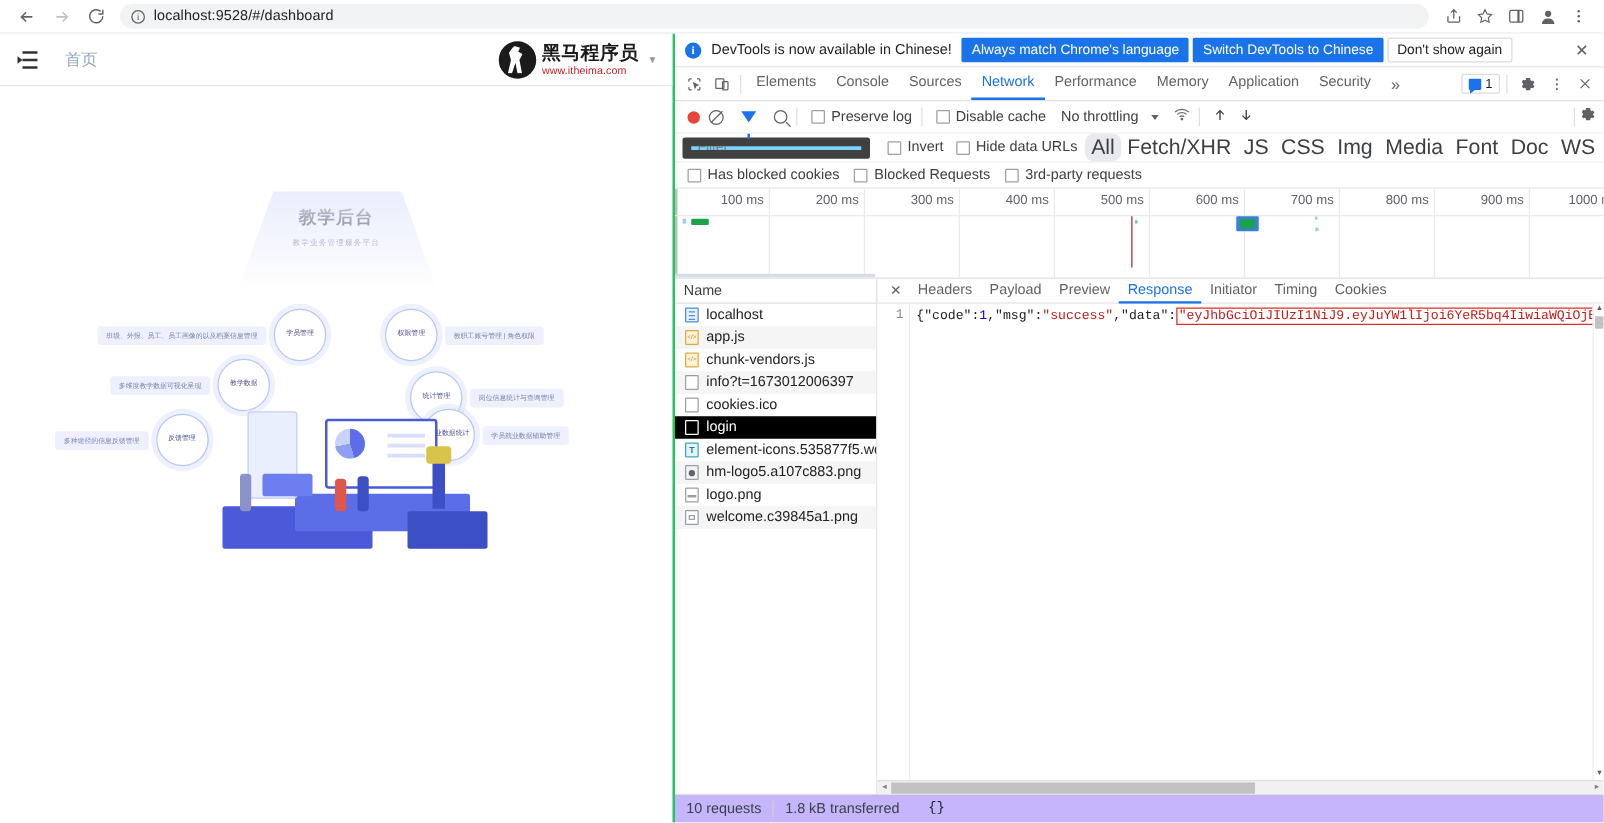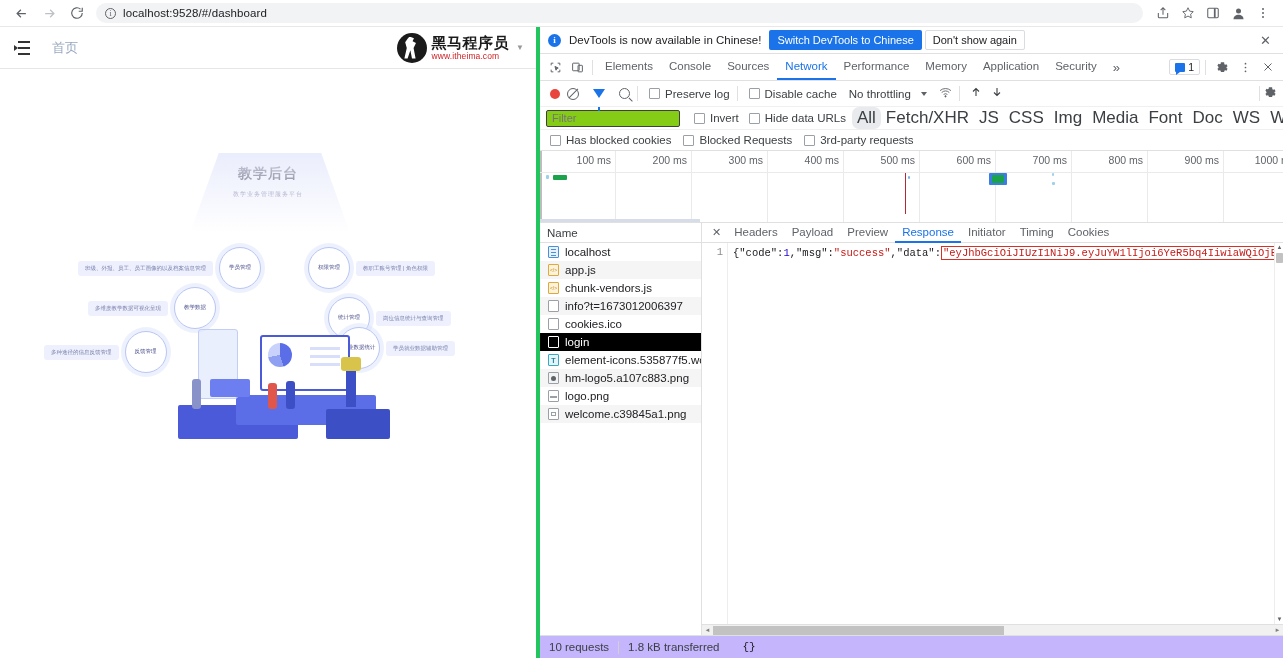--- a/index.html
+++ b/index.html
@@ -33,21 +33,21 @@
   }
   .omnibox .url { font-size: 11.5px; color: #202124; letter-spacing: 0.1px; }
   .chrome-icons { display: flex; align-items: center; gap: 1px; }
   .ci { width: 24px; height: 22px; display:flex; align-items:center; justify-content:center; color:#5f6368; }
   .ci svg { display: block; }
 
   
   .page-area { flex: 1; display: flex; min-height: 0; }
   .webpage {
     width: 540px; flex: 0 0 540px; background: #fff; position: relative;
-    border-right: 4px solid #22c55e; overflow: hidden;
+    border-right: 2px solid #22c55e; overflow: hidden;
   }
   .app-header {
     height: 42px; display: flex; align-items: center; padding: 0 12px 0 14px;
     border-bottom: 1px solid #e6e6e6; background: #fff;
   }
   .hamburger { width: 16px; height: 14px; position: relative; flex: 0 0 16px; }
   .hamburger i { position: absolute; left: 4px; right: 0; height: 2px; background: #333; }
   .hamburger i:nth-child(1) { top: 0; }
   .hamburger i:nth-child(2) { top: 6px; }
   .hamburger i:nth-child(3) { top: 12px; }
@@ -178,23 +178,23 @@
   .wifi-ico { margin-left: 9px; color: #5f6368; }
   .arrow-ico { color: #3c4043; font-size: 12px; width: 18px; text-align: center; }
   .tb-right { margin-left: auto; display: flex; align-items: center; }
   .gear { color: #5f6368; }
 
   .dt-filter {
     height: 23px; flex: 0 0 23px; display: flex; align-items: center; gap: 0;
     padding: 0 6px; border-bottom: 1px solid #f0f0f0;
   }
   .filter-input {
-    width: 134px; height: 17px; border: 1px solid #404040; border-radius: 2px;
+    width: 150px; height: 17px; border: 7px solid #404040; border-radius: 2px;
     font-size: 11px; color: #5f6368; padding: 0 5px; line-height: 15px;
-    font-family: "Liberation Sans", sans-serif; outline: none; background: #84cc16;
+    font-family: "Liberation Sans", sans-serif; outline: none; background: #7dd3fc;
   }
   .ftype {
     font-size: 17px; color: #3c4043; padding: 1px 5px; border-radius: 7px; white-space: nowrap;
   }
   .ftype.sel { background: #e8eaed; }
   .dt-cookies {
     height: 21px; flex: 0 0 21px; display: flex; align-items: center;
     padding: 0 6px; border-bottom: 1px solid #e0e0e0;
   }
 
@@ -395,20 +395,21 @@
           <div class="plant"></div>
         </div>
       </div>
     </div>
 
     <div class="devtools">
 
       <div class="dt-notice">
         <div class="info-circle">i</div>
         <span class="notice-text">DevTools is now available in Chinese!</span>
+        <span class="nbtn primary">Always match Chrome's language</span>
         <span class="nbtn primary">Switch DevTools to Chinese</span>
         <span class="nbtn plain">Don't show again</span>
         <span class="notice-x">✕</span>
       </div>
 
       <div class="dt-tabs">
         <div class="dt-icon-btn">
           <svg width="13" height="13" viewBox="0 0 24 24" fill="none" stroke="currentColor" stroke-width="1.8">
               <path d="M4 4h4M4 4v4M20 4h-4M20 4v4M4 20h4M4 20v-4M20 20h-4M20 20v-4"></path>
               <path d="M11 10l6 3-2.5 1L13 17z" fill="currentColor"></path>

